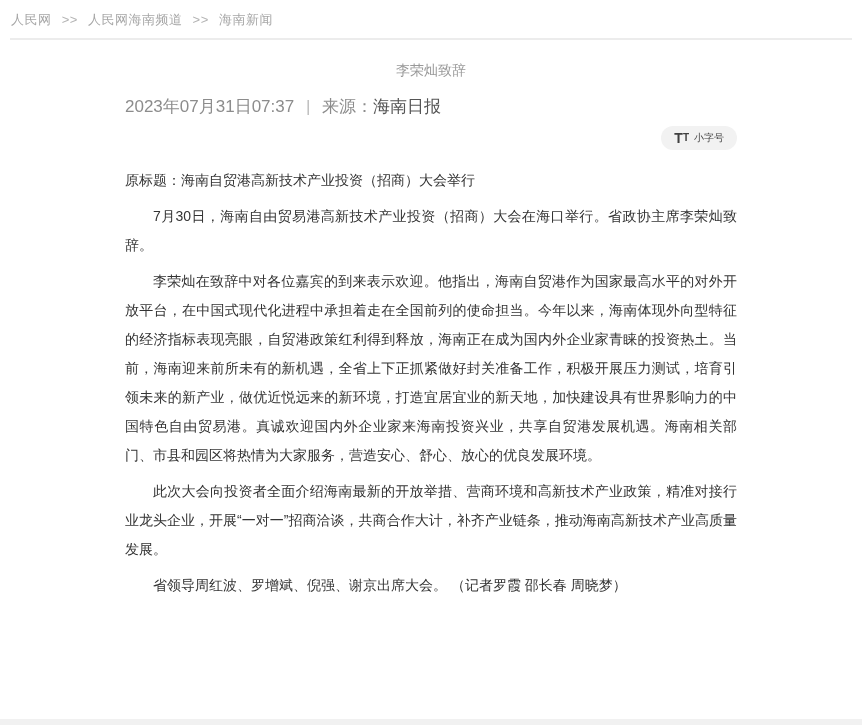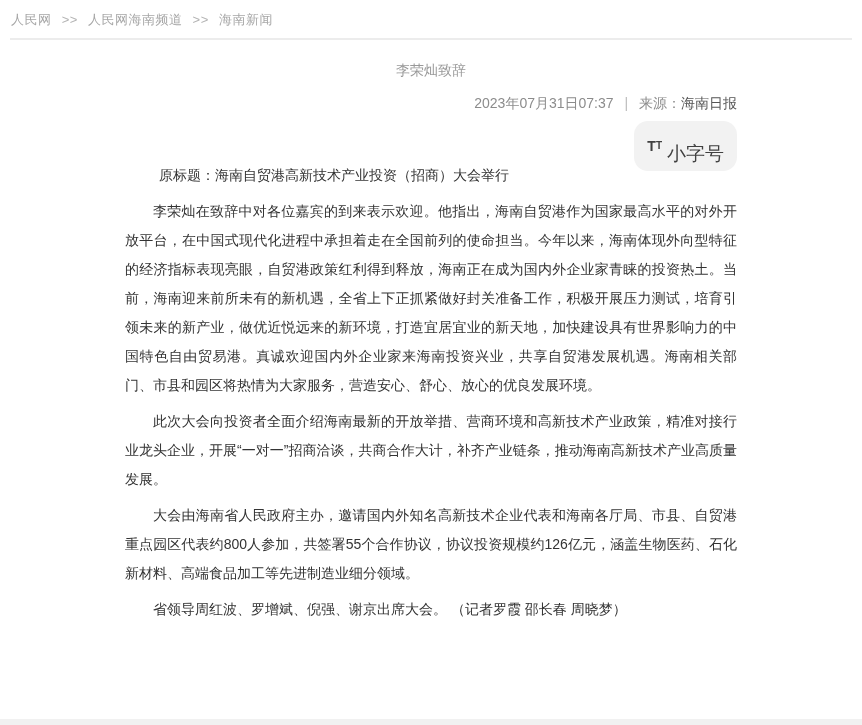--- a/index.html
+++ b/index.html
@@ -36,51 +36,51 @@
     color: #333; line-height: 30px;
     letter-spacing: 0.5px;
   }
   .subtitle {
     margin-top: 22px;
     text-align: center;
     font-size: 14px; color: #999;
   }
   .meta {
     margin-top: 15px;
-    text-align: right;
-    font-size: 14px; color: #8c8c8c;
+    text-align: left;
+    font-size: 17px; color: #8c8c8c;
   }
   .meta .meta-sep { margin: 0 7px; color: #bbb; }
   .meta .source-link {
     color: #555; text-decoration: none; cursor: pointer;
   }
 
   
   .toolbar { margin-top: 8px; height: 26px; position: relative; }
   .font-size-pill {
     position: absolute; right: 0; top: 0;
     display: inline-flex; align-items: center;
     background: #f2f2f2; border: none; border-radius: 14px;
     padding: 4px 13px; cursor: pointer;
     font-family: "Liberation Sans", sans-serif;
     color: #404040;
   }
   .font-size-pill .t-big  { font-size: 14px; font-weight: 600; line-height: 16px; }
   .font-size-pill .t-small{ font-size: 10px; font-weight: 600; line-height: 16px; }
-  .font-size-pill .pill-label { font-size: 19px; margin-left: 5px; margin-top: 16px; }
+  .font-size-pill .pill-label { font-size: 10px; margin-left: 5px; }
 
   
   .body { margin-top: 14px; }
   .body p {
     font-size: 14px; line-height: 29px;
     color: #333; text-align: justify;
     text-indent: 2em;
     margin-bottom: 7px;
   }
-  .body p.no-indent { text-indent: 0; margin-left: 34px; }
+  .body p.no-indent { text-indent: 0; }
 
   .bottom-strip {
     position: absolute; left: 0; bottom: 0;
     width: 862px; height: 6px; background: #f1f1f1;
   }
 </style>
 </head>
 <body>
 
 <div class="page">
@@ -109,23 +109,23 @@
     <div class="toolbar">
       <button class="font-size-pill">
         <span class="t-big">T</span>
           <span class="t-small">T</span>
         <span class="pill-label">小字号</span>
       </button>
     </div>
 
     <div class="body">
       <p class="no-indent">原标题：海南自贸港高新技术产业投资（招商）大会举行</p>
+      <p>7月30日，海南自由贸易港高新技术产业投资（招商）大会在海口举行。省政协主席李荣灿致辞。</p>
       <p>李荣灿在致辞中对各位嘉宾的到来表示欢迎。他指出，海南自贸港作为国家最高水平的对外开放平台，在中国式现代化进程中承担着走在全国前列的使命担当。今年以来，海南体现外向型特征的经济指标表现亮眼，自贸港政策红利得到释放，海南正在成为国内外企业家青睐的投资热土。当前，海南迎来前所未有的新机遇，全省上下正抓紧做好封关准备工作，积极开展压力测试，培育引领未来的新产业，做优近悦远来的新环境，打造宜居宜业的新天地，加快建设具有世界影响力的中国特色自由贸易港。真诚欢迎国内外企业家来海南投资兴业，共享自贸港发展机遇。海南相关部门、市县和园区将热情为大家服务，营造安心、舒心、放心的优良发展环境。</p>
       <p>此次大会向投资者全面介绍海南最新的开放举措、营商环境和高新技术产业政策，精准对接行业龙头企业，开展“一对一”招商洽谈，共商合作大计，补齐产业链条，推动海南高新技术产业高质量发展。</p>
-      <p>大会由海南省人民政府主办，邀请国内外知名高新技术企业代表和海南各厅局、市县、自贸港重点园区代表约800人参加，共签署55个合作协议，协议投资规模约126亿元，涵盖生物医药、石化新材料、高端食品加工等先进制造业细分领域。</p>
       <p>省领导周红波、罗增斌、倪强、谢京出席大会。 （记者罗霞 邵长春 周晓梦）</p>
 
     </div>
 
   </div>
 
   <div class="bottom-strip"></div>
 
 </div>
 

